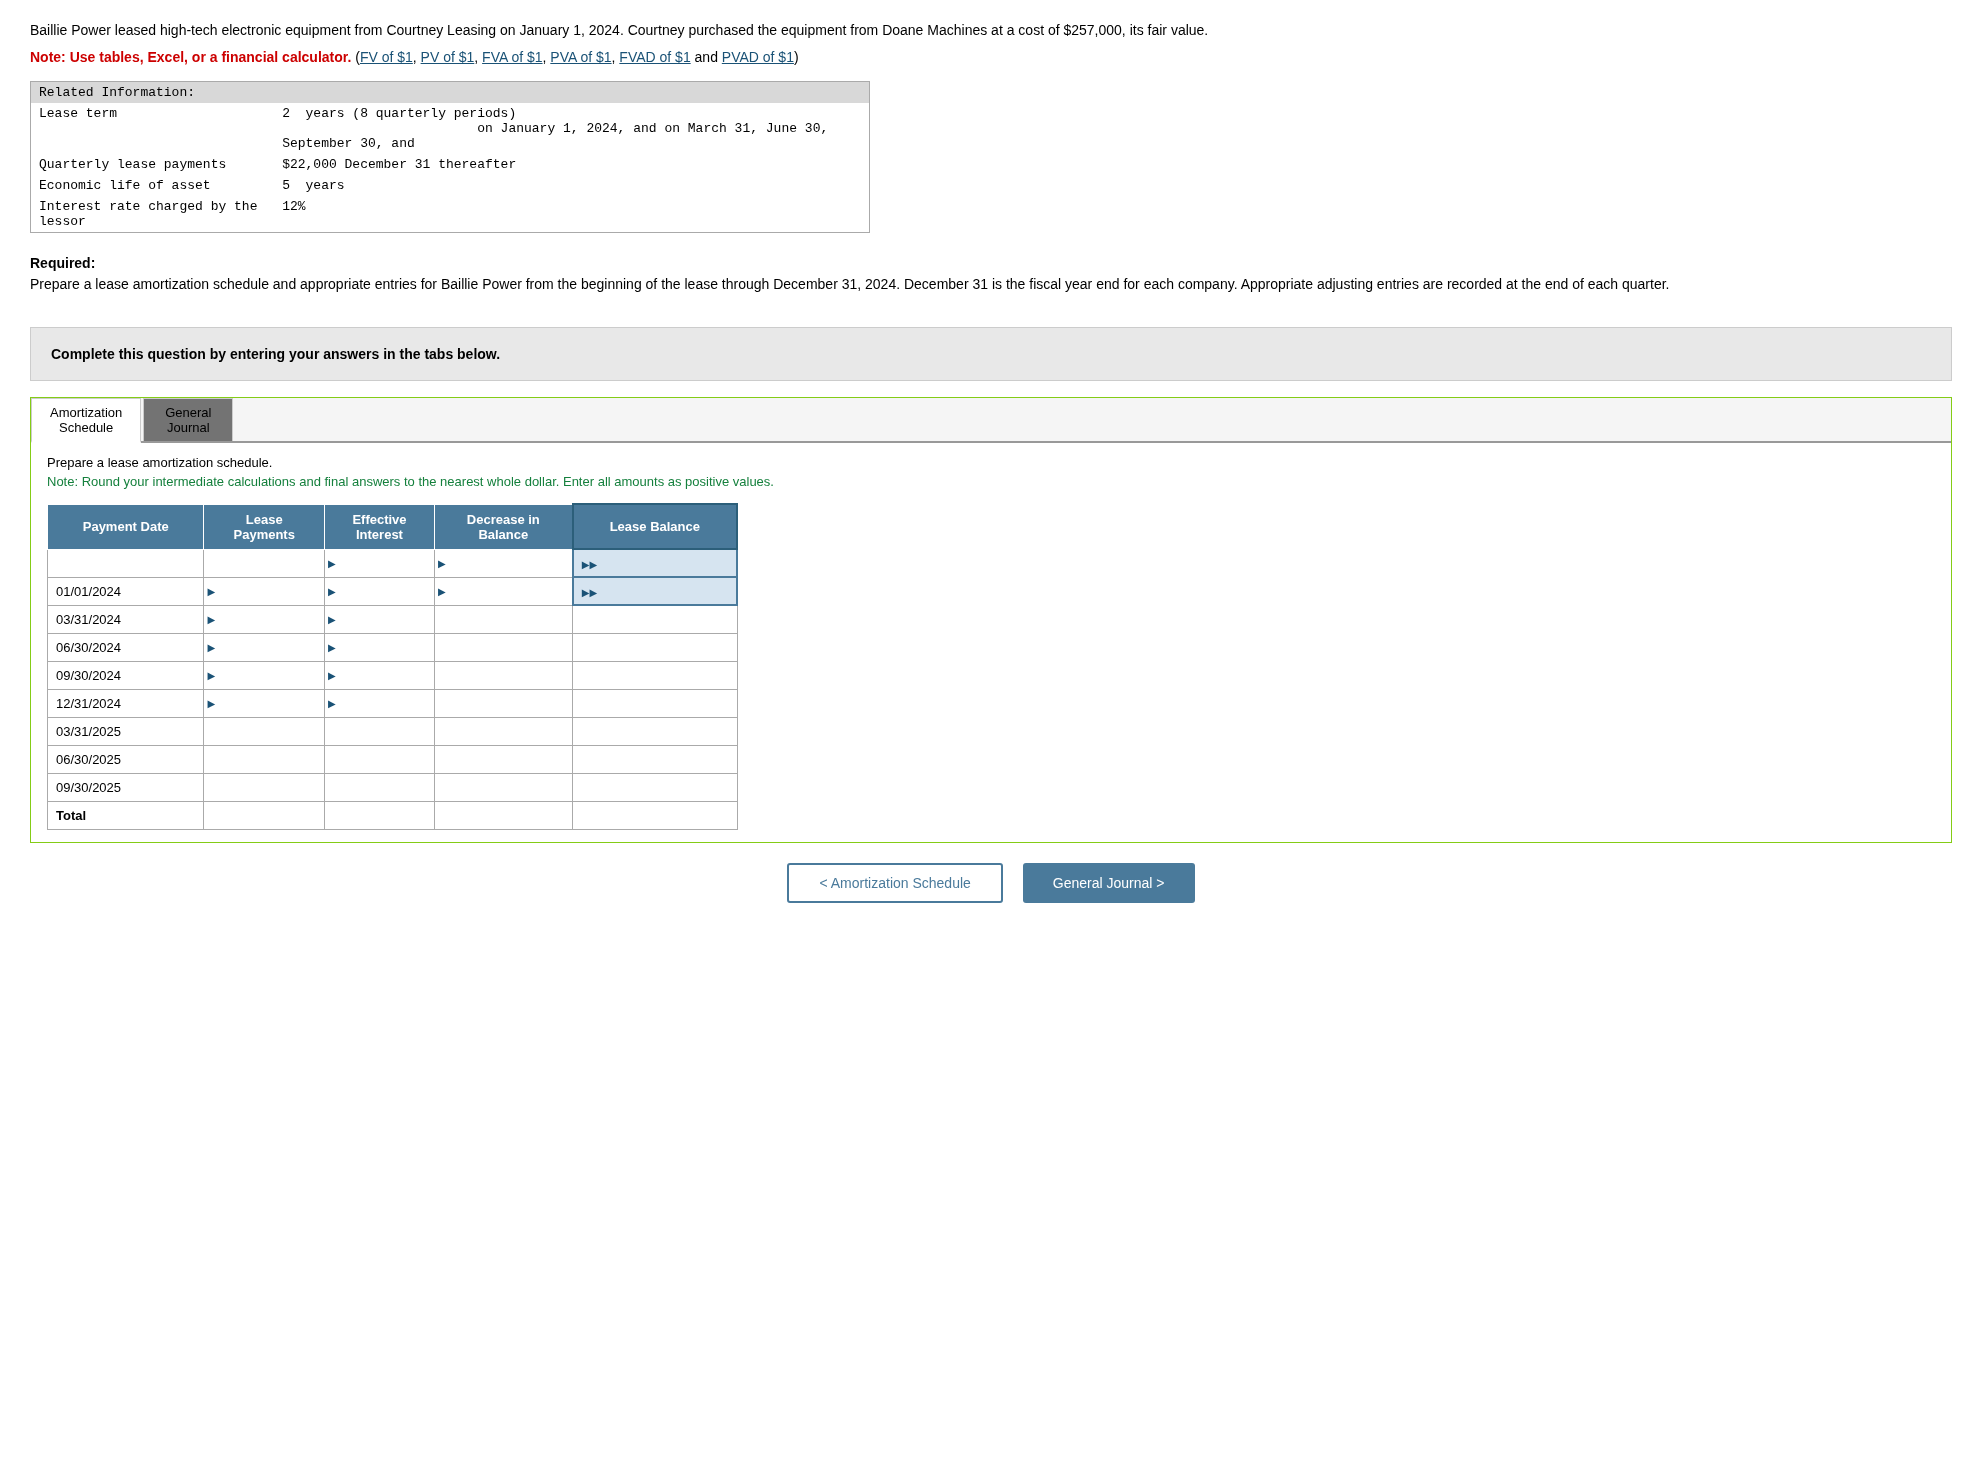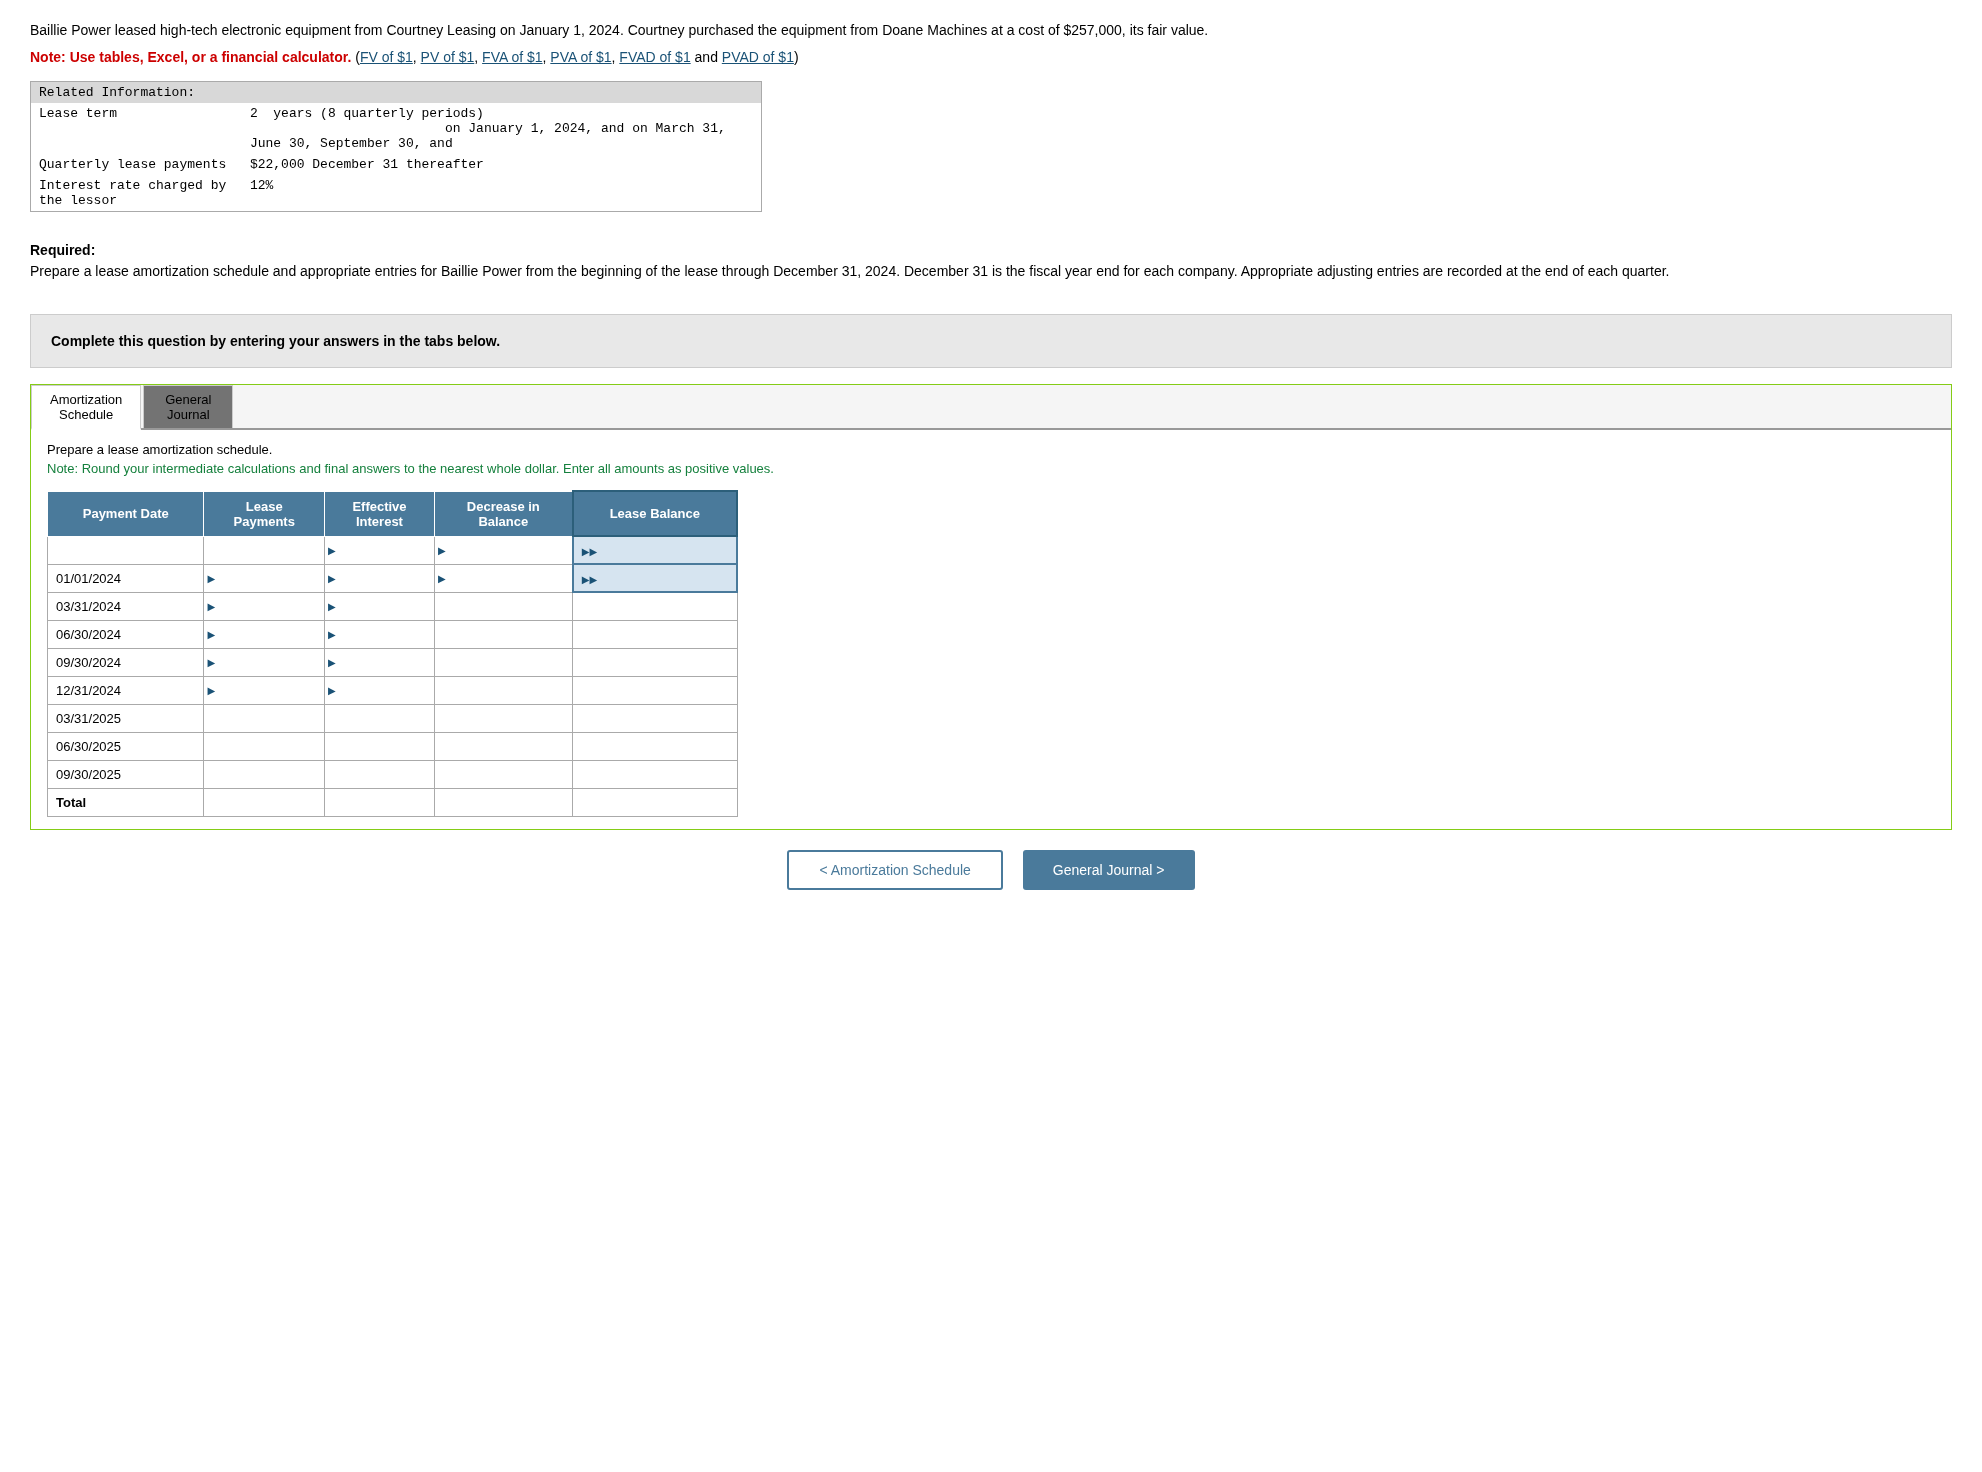--- a/index.html
+++ b/index.html
@@ -26,22 +26,22 @@
     }
     .links-line a {
       color: #1a5276;
       text-decoration: underline;
     }
     .related-info-table {
       border: 1px solid #aaa;
       border-collapse: collapse;
       font-family: 'Courier New', monospace;
       font-size: 13px;
-      margin-bottom: 28px;
-      width: 732px;
+      margin-bottom: 20px;
+      width: 840px;
     }
     .related-info-table td {
       padding: 3px 8px;
       vertical-align: top;
     }
     .related-info-header {
       background: #d8d8d8;
       font-weight: normal;
       padding: 3px 8px;
       font-family: 'Courier New', monospace;
@@ -201,20 +201,24 @@
     <td colspan="2" class="related-info-header">Related Information:</td>
   </tr>
   <tr>
     <td>Lease term</td>
     <td>2&nbsp; years (8 quarterly periods)<br>
       &nbsp;&nbsp;&nbsp;&nbsp;&nbsp;&nbsp;&nbsp;&nbsp;&nbsp;&nbsp;&nbsp;&nbsp;&nbsp;&nbsp;&nbsp;&nbsp;&nbsp;&nbsp;&nbsp;&nbsp;&nbsp;&nbsp;&nbsp;&nbsp;&nbsp;on January 1, 2024, and on March 31, June 30, September 30, and</td>
   </tr>
   <tr>
     <td>Quarterly lease payments</td>
     <td>$22,000 December 31 thereafter</td>
+  </tr>
+  <tr>
+    <td>Economic life of asset</td>
+    <td>5&nbsp; years</td>
   </tr>
   <tr>
     <td>Interest rate charged by the lessor</td>
     <td>12%</td>
   </tr>
 </tbody>
   </table>
 
 
 <div class="required-section">

